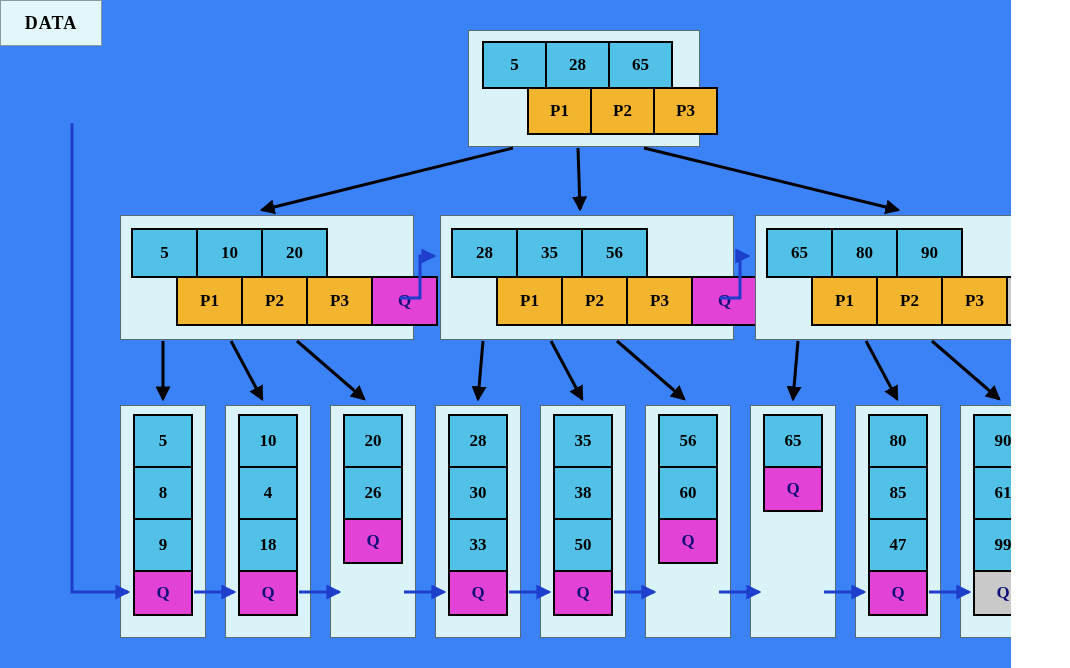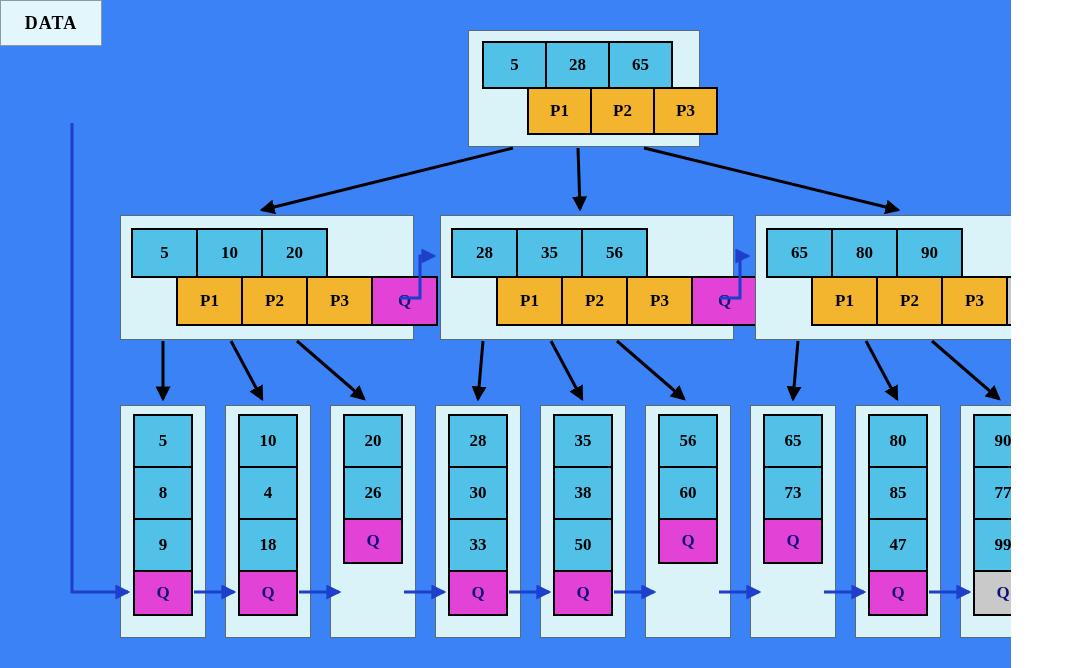--- a/index.html
+++ b/index.html
@@ -214,36 +214,35 @@
     <div class="vstack">
       <div class="cell key lcell">56</div>
       <div class="cell key lcell">60</div>
       <div class="cell lqcell q-magenta">Q</div>
     </div>
   </div>
 
   <div class="container-box leaf" style="left:750px">
     <div class="vstack">
       <div class="cell key lcell">65</div>
-      <div class="cell key lcell">73</div>
       <div class="cell lqcell q-magenta">Q</div>
     </div>
   </div>
 
   <div class="container-box leaf" style="left:855px">
     <div class="vstack">
       <div class="cell key lcell">80</div>
       <div class="cell key lcell">85</div>
       <div class="cell key lcell">47</div>
       <div class="cell lqcell q-magenta">Q</div>
     </div>
   </div>
 
   <div class="container-box leaf" style="left:960px">
     <div class="vstack">
       <div class="cell key lcell">90</div>
-      <div class="cell key lcell">77</div>
+      <div class="cell key lcell">61</div>
       <div class="cell key lcell">99</div>
       <div class="cell lqcell q-gray">Q</div>
     </div>
   </div>
 
 </div>
 
 </body></html>

